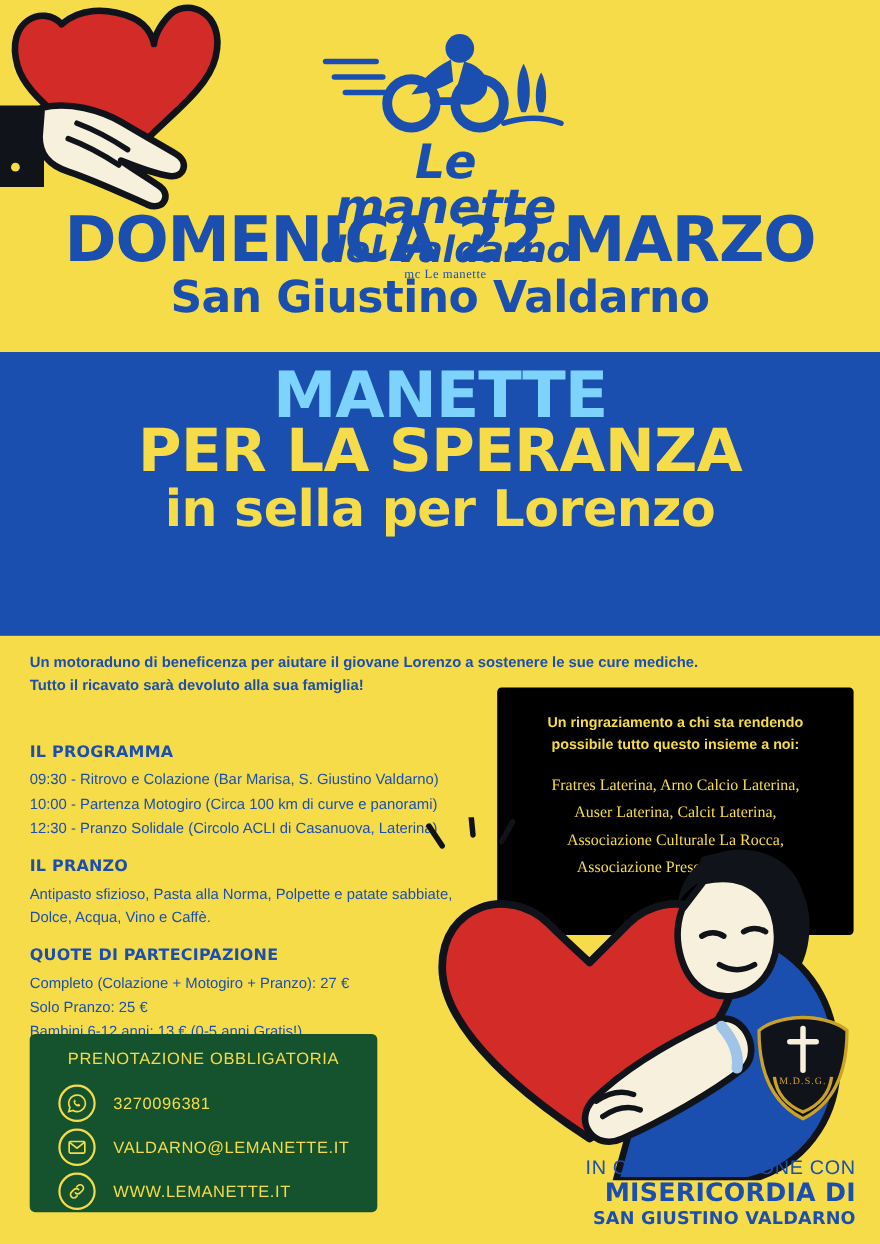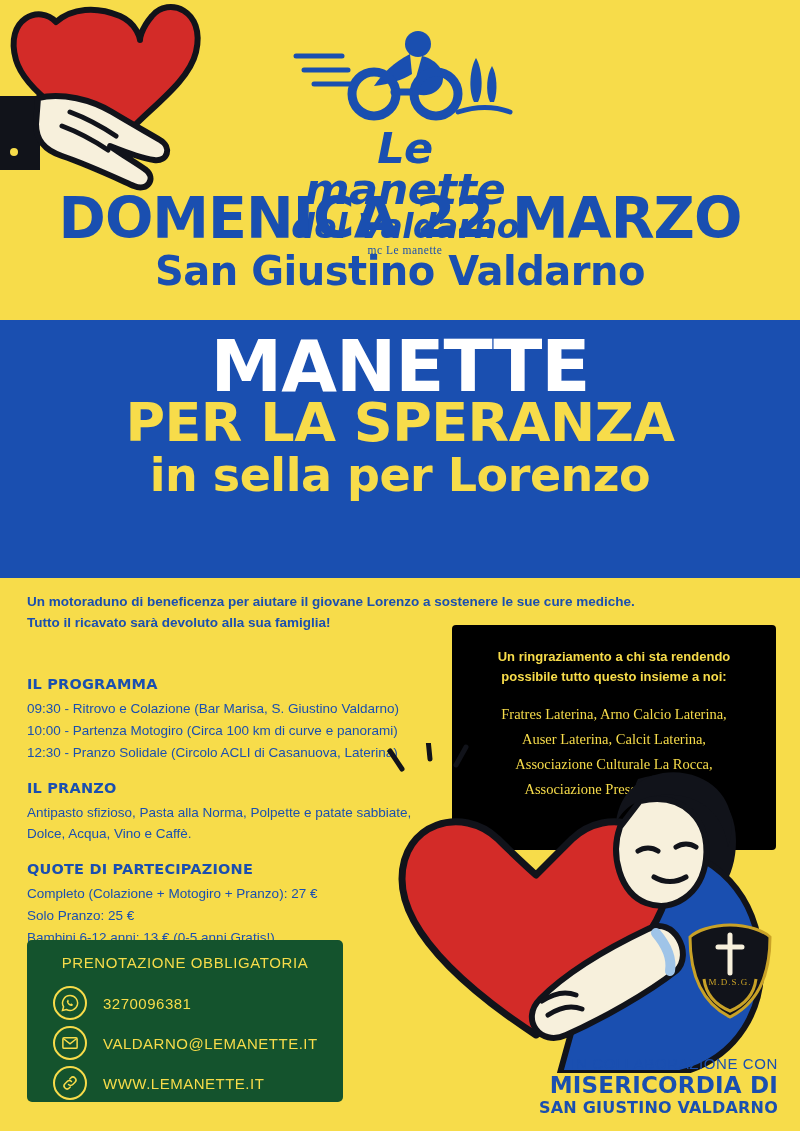--- a/index.html
+++ b/index.html
@@ -88,22 +88,22 @@
     position: absolute;
     top: 320px; left: 0;
     width: 800px; height: 258px;
     background: #1a4fb0;
     text-align: center;
     padding-top: 12px;
   }
   .t1 {
     font-family: "DejaVu Sans", sans-serif;
     font-weight: 700;
-    font-size: 72px;
-    color: #ffffff;
+    font-size: 58px;
+    color: #7dd3fc;
     letter-spacing: -1px;
     line-height: 0.95;
   }
   .t2 {
     font-family: "DejaVu Sans", sans-serif;
     font-weight: 700;
     font-size: 54px;
     color: #f7dc4a;
     letter-spacing: -0.5px;
     line-height: 1.0;
@@ -209,21 +209,21 @@
     letter-spacing: 0.5px;
   }
 
   
   .collab {
     position: absolute;
     right: 22px; bottom: 14px;
     text-align: right;
     color: #1a4fb0;
   }
-  .collab-1 { font-size: 15px; letter-spacing: 0.6px; }
+  .collab-1 { font-size: 18px; letter-spacing: 0.6px; }
   .collab-2 { font-family:"DejaVu Sans", sans-serif; font-weight: 700; font-size: 23px; letter-spacing: 0.2px; line-height: 1.15; }
   .collab-3 { font-family:"DejaVu Sans", sans-serif; font-weight: 700; font-size: 16px; letter-spacing: 0.2px; }
 
   .shield { position: absolute; right: 24px; bottom: 110px; }
 
   .hug { position: absolute; right: 0; bottom: 58px; }
 </style>
 </head>
 <body>
 

